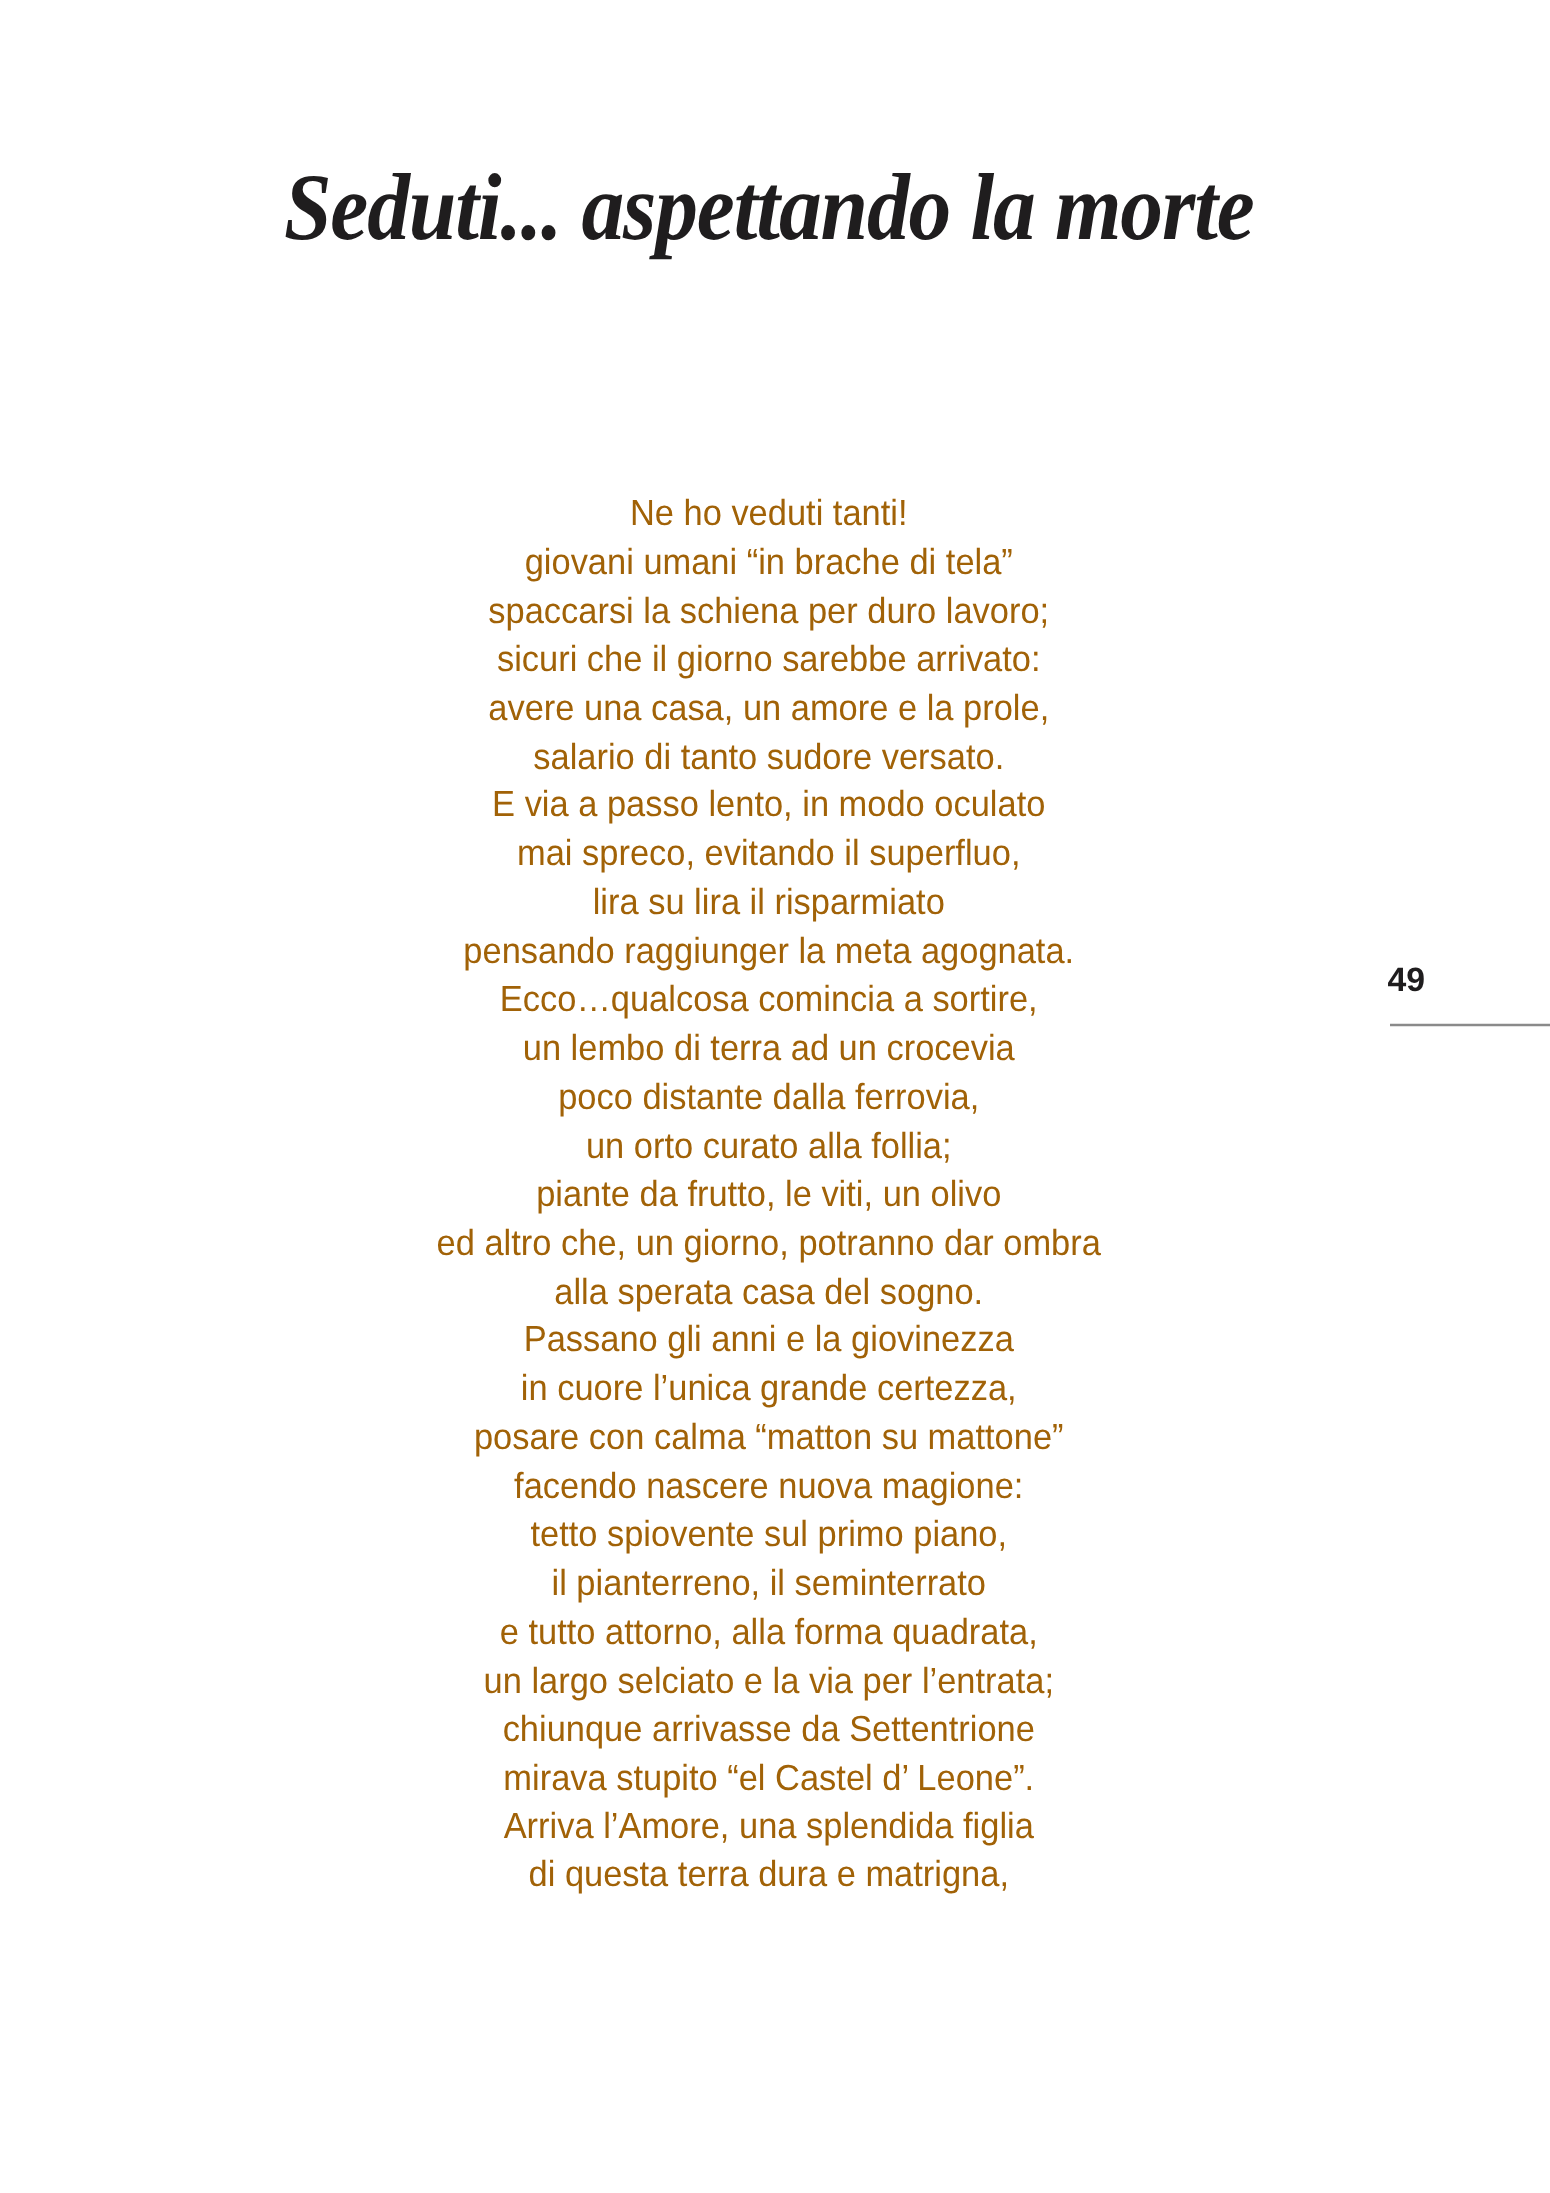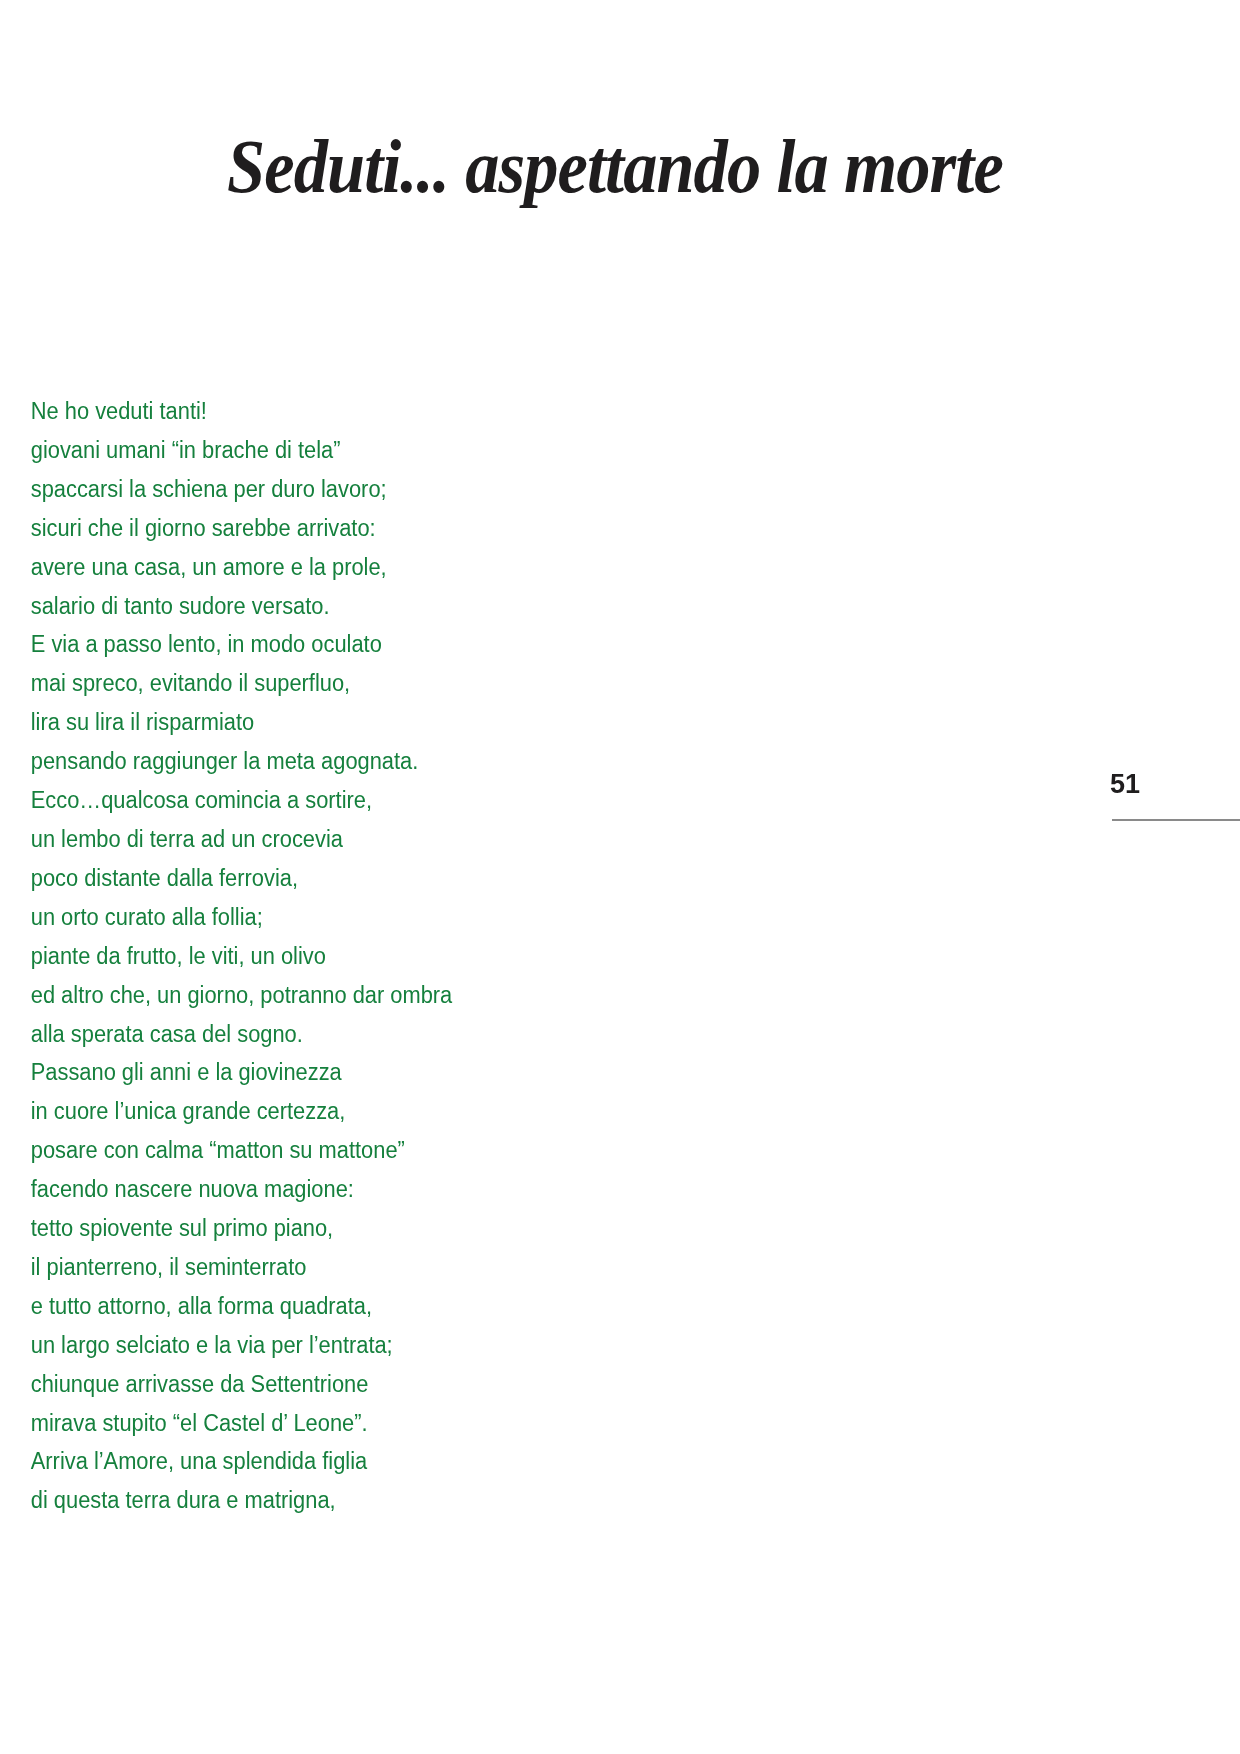--- a/index.html
+++ b/index.html
@@ -29,24 +29,25 @@
       transform: scaleX(0.9);
       transform-origin: center;
       color: #1f1d1e;
       margin: 0;
     }
     .poem {
       position: absolute;
       left: 0;
       width: 1230px;
       top: 392px;
+      text-align: center;
       font-family: "Liberation Sans", "DejaVu Sans", sans-serif;
-      font-size: 23px;
+      font-size: 29px;
       line-height: 38.9px;
-      color: #15803d;
+      color: #a16207;
       margin: 0;
       padding: 0;
       list-style: none;
     }
     .poem li {
       display: block;
       white-space: nowrap;
       transform: scaleX(0.95);
     }
     .page-number {
@@ -98,14 +99,14 @@
   <li>tetto spiovente sul primo piano,</li>
   <li>il pianterreno, il seminterrato</li>
   <li>e tutto attorno, alla forma quadrata,</li>
   <li>un largo selciato e la via per l’entrata;</li>
   <li>chiunque arrivasse da Settentrione</li>
   <li>mirava stupito “el Castel d’ Leone”.</li>
   <li>Arriva l’Amore, una splendida figlia</li>
   <li>di questa terra dura e matrigna,</li>
 </ul>
 
-<div class="page-number">51</div>
+<div class="page-number">49</div>
 <div class="page-rule"></div>
 
 </body></html>

